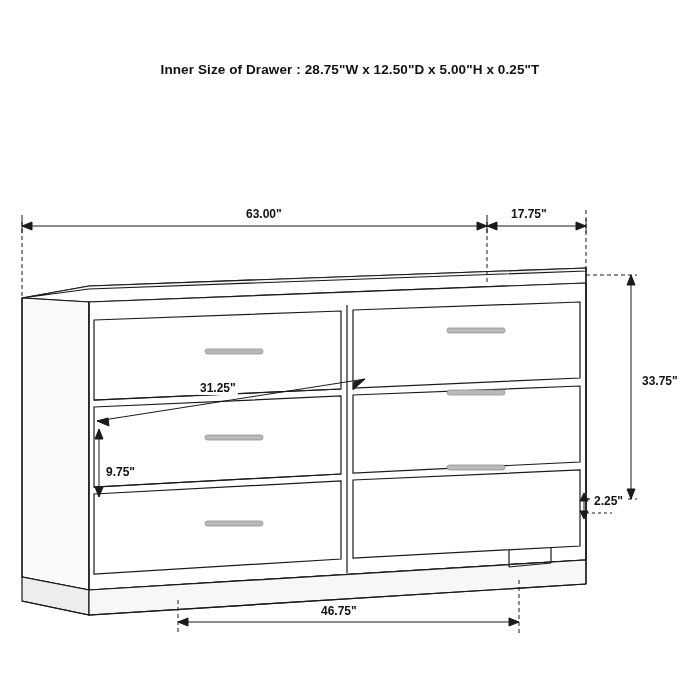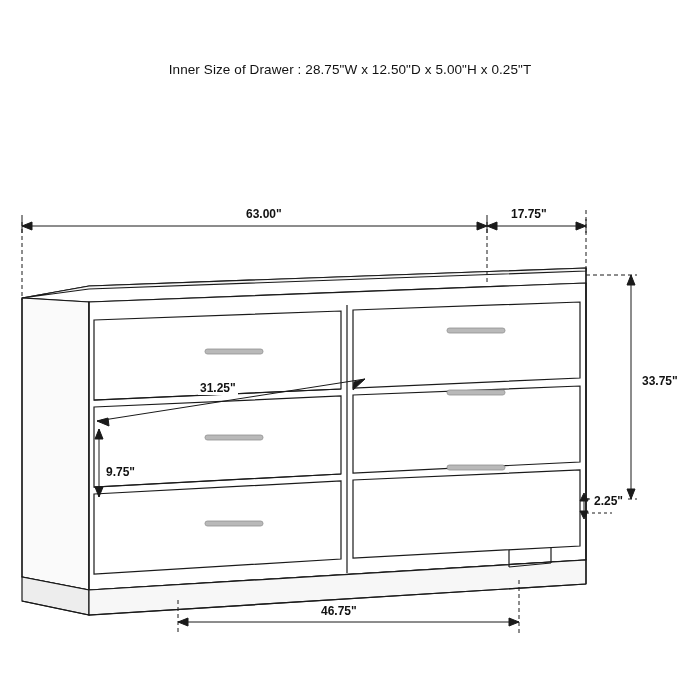--- a/index.html
+++ b/index.html
@@ -22,21 +22,21 @@
     width: 700px;
     height: 700px;
   }
   #title {
     position: absolute;
     left: 0;
     top: 62px;
     width: 700px;
     text-align: center;
     font-size: 13.5px;
-    font-weight: normal;
+    font-weight: bold;
     letter-spacing: 0.1px;
     color: #111111;
   }
   svg#drawing {
     position: absolute;
     left: 0;
     top: 0;
     width: 700px;
     height: 700px;
   }

